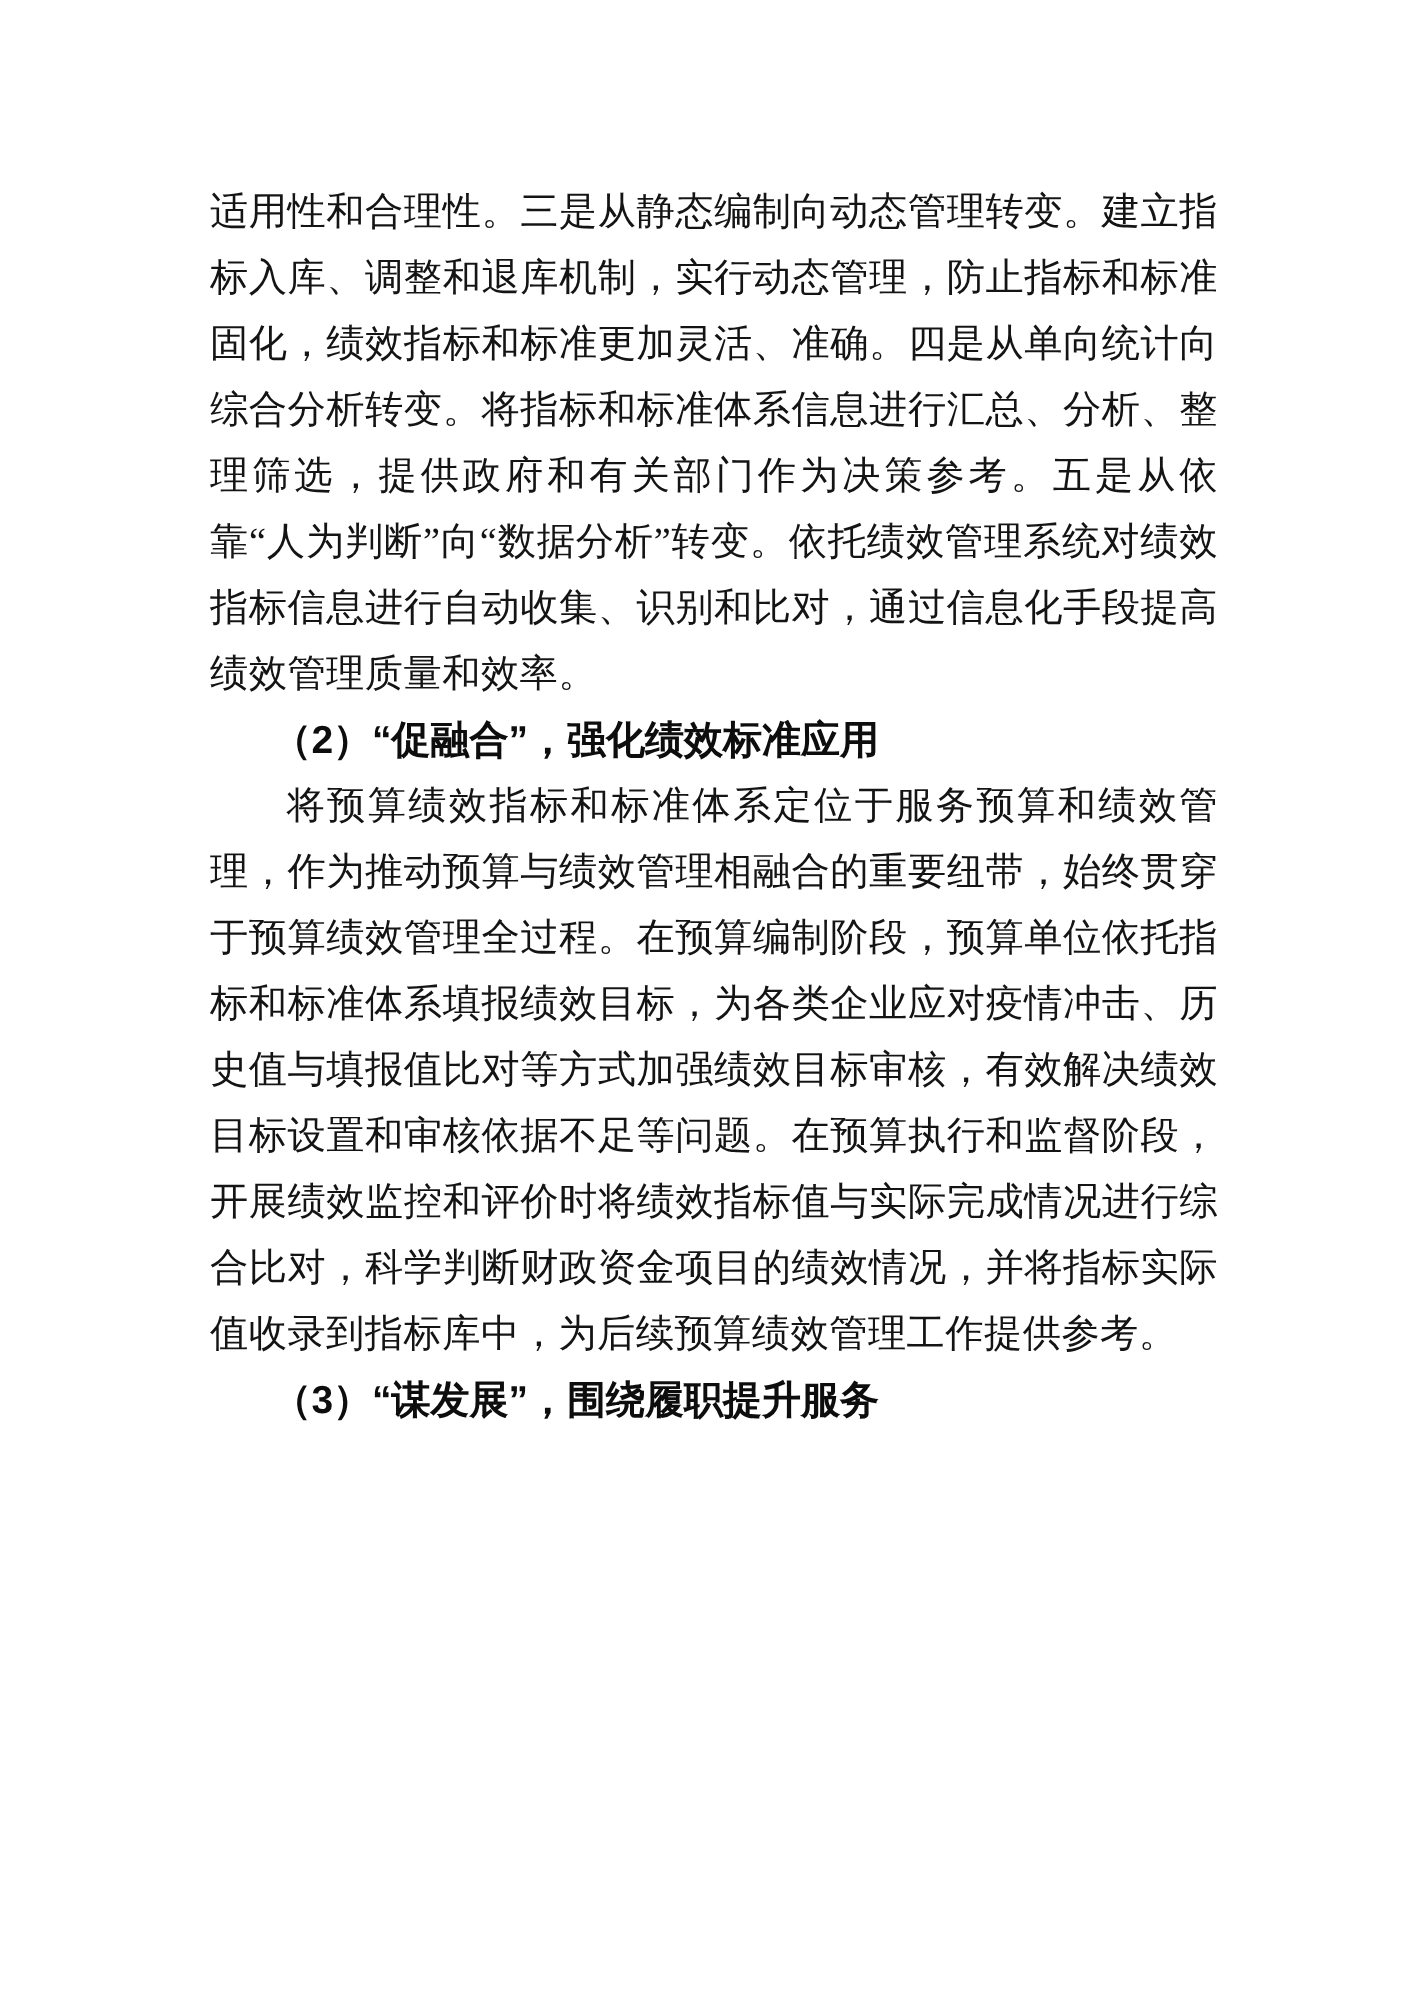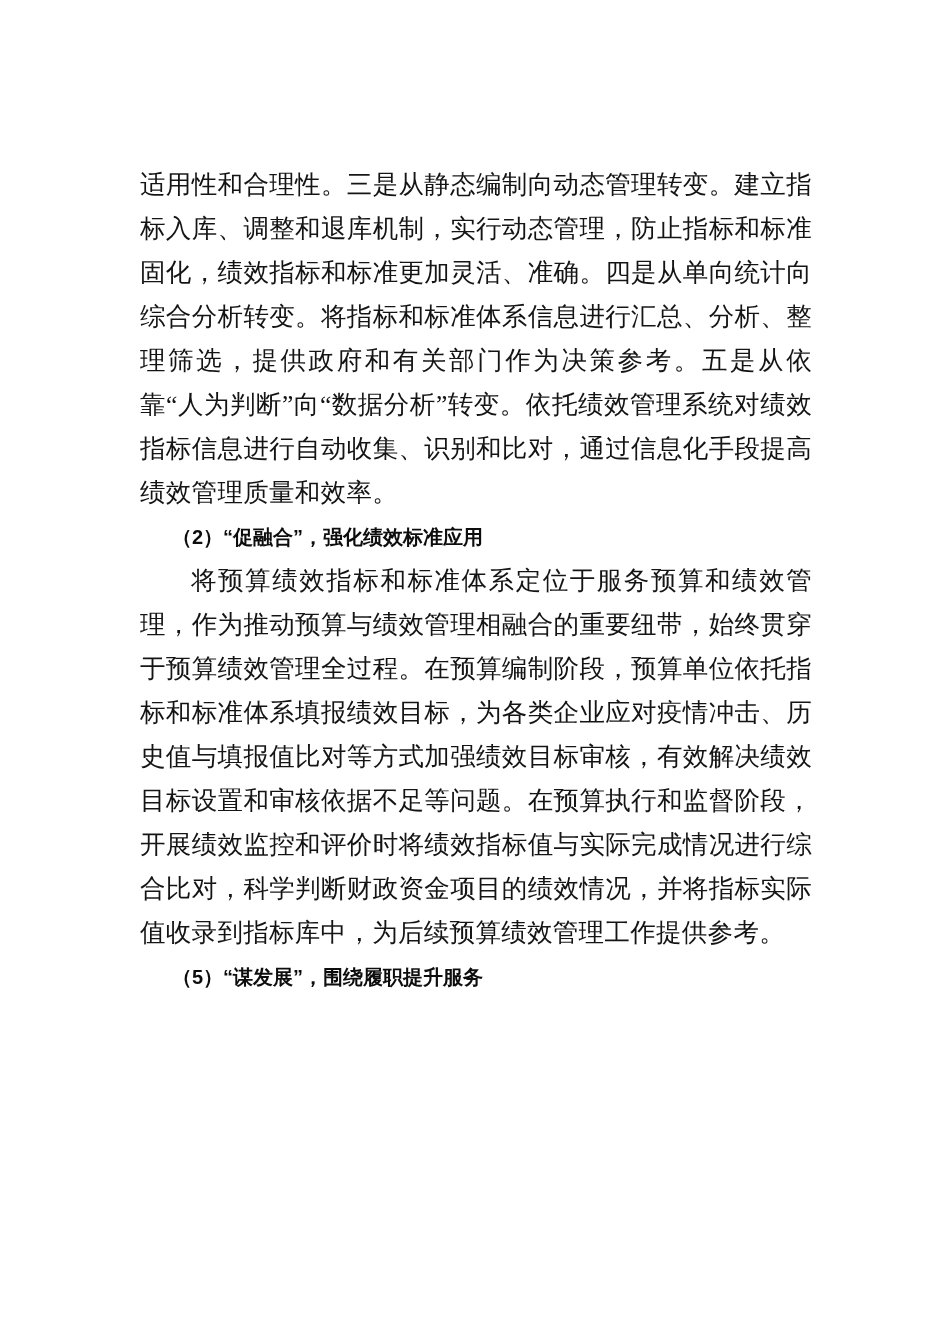--- a/index.html
+++ b/index.html
@@ -8,21 +8,20 @@
     background: #ffffff;
   }
   .page {
     position: relative;
     width: 945px;
     height: 1116px;
     background: #ffffff;
     overflow: hidden;
     color: #141414;
     font-family: "Liberation Serif", "DejaVu Serif", serif;
-    margin-top: 44px;
   }
   .text-block {
     position: absolute;
     left: 140px;
     top: 119px;
     width: 672px;
   }
   .para {
     margin: 0;
     font-size: 25.5px;
@@ -31,21 +30,21 @@
     text-align: justify;
     text-align-last: left;
     text-justify: inter-ideograph;
     color: #141414;
   }
   .para.indent {
     text-indent: 2em;
   }
   .heading {
     margin: 0;
-    font-size: 20px;
+    font-size: 26px;
     line-height: 44px;
     font-weight: 700;
     text-indent: 1.6em;
     color: #0d0d0d;
     font-family: "Liberation Sans", "DejaVu Sans", sans-serif;
   }
   .footer {
     position: absolute;
     left: 0;
     right: 0;
@@ -57,19 +56,19 @@
   }
 </style>
 </head>
 <body>
 
 <div class="page">
   <div class="text-block">
     <p class="para">适用性和合理性。三是从静态编制向动态管理转变。建立指标入库、调整和退库机制，实行动态管理，防止指标和标准固化，绩效指标和标准更加灵活、准确。四是从单向统计向综合分析转变。将指标和标准体系信息进行汇总、分析、整理筛选，提供政府和有关部门作为决策参考。五是从依靠“人为判断”向“数据分析”转变。依托绩效管理系统对绩效指标信息进行自动收集、识别和比对，通过信息化手段提高绩效管理质量和效率。</p>
     <h3 class="heading">（2）“促融合”，强化绩效标准应用</h3>
     <p class="para indent">将预算绩效指标和标准体系定位于服务预算和绩效管理，作为推动预算与绩效管理相融合的重要纽带，始终贯穿于预算绩效管理全过程。在预算编制阶段，预算单位依托指标和标准体系填报绩效目标，为各类企业应对疫情冲击、历史值与填报值比对等方式加强绩效目标审核，有效解决绩效目标设置和审核依据不足等问题。在预算执行和监督阶段，开展绩效监控和评价时将绩效指标值与实际完成情况进行综合比对，科学判断财政资金项目的绩效情况，并将指标实际值收录到指标库中，为后续预算绩效管理工作提供参考。</p>
-    <h3 class="heading">（5）“谋发展”，围绕履职提升服务</h3>
+    <h3 class="heading">（3）“谋发展”，围绕履职提升服务</h3>
   </div>
 
   <div class="footer">
     <span>- 82 -</span>
   </div>
 </div>
 
 </body></html>

